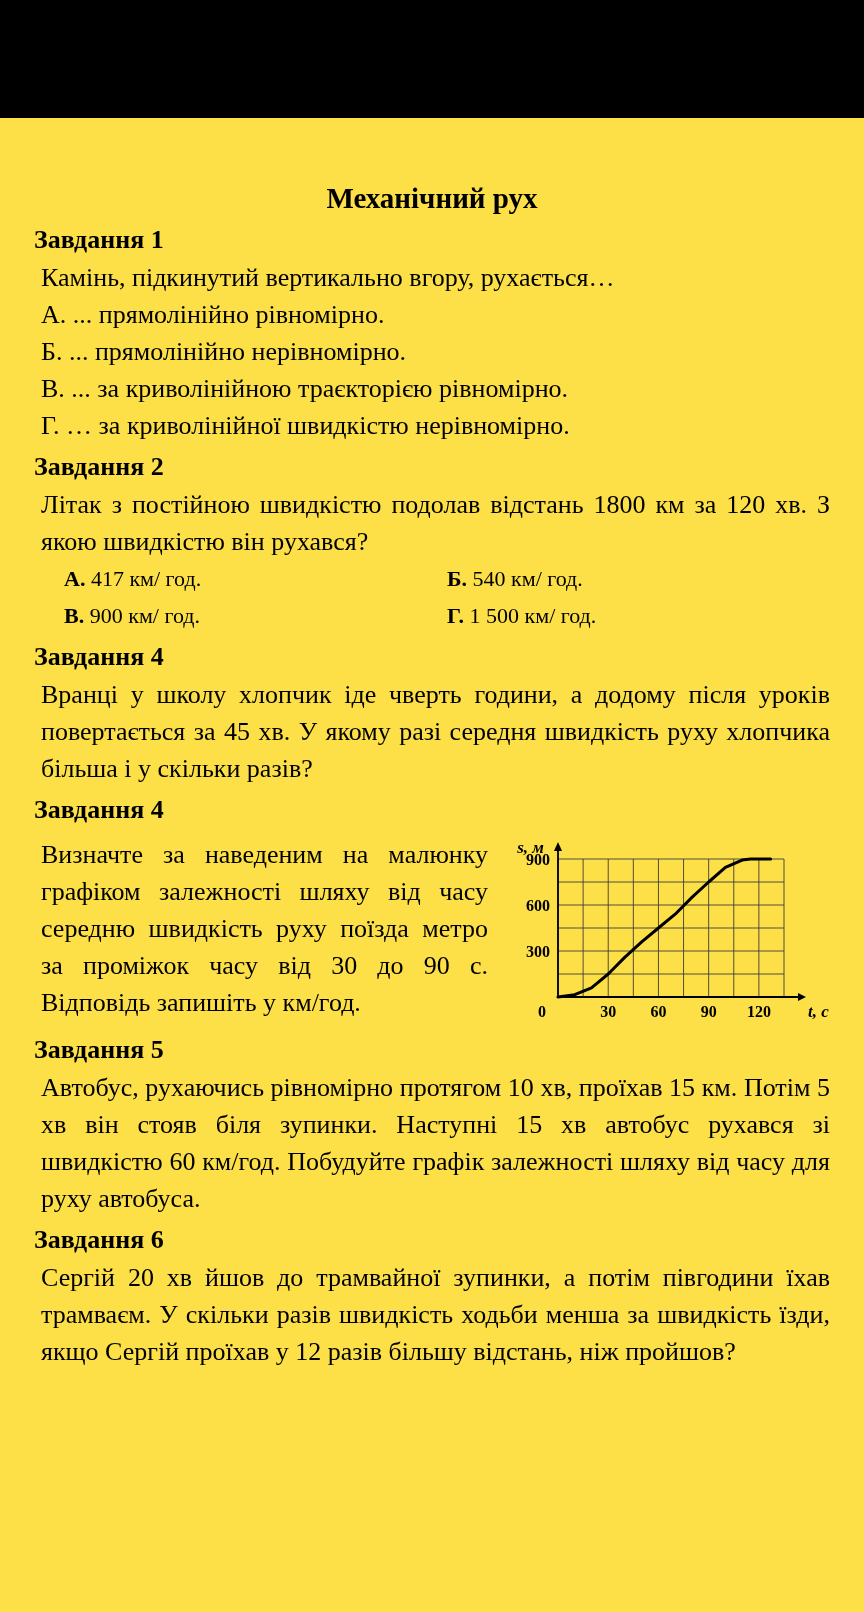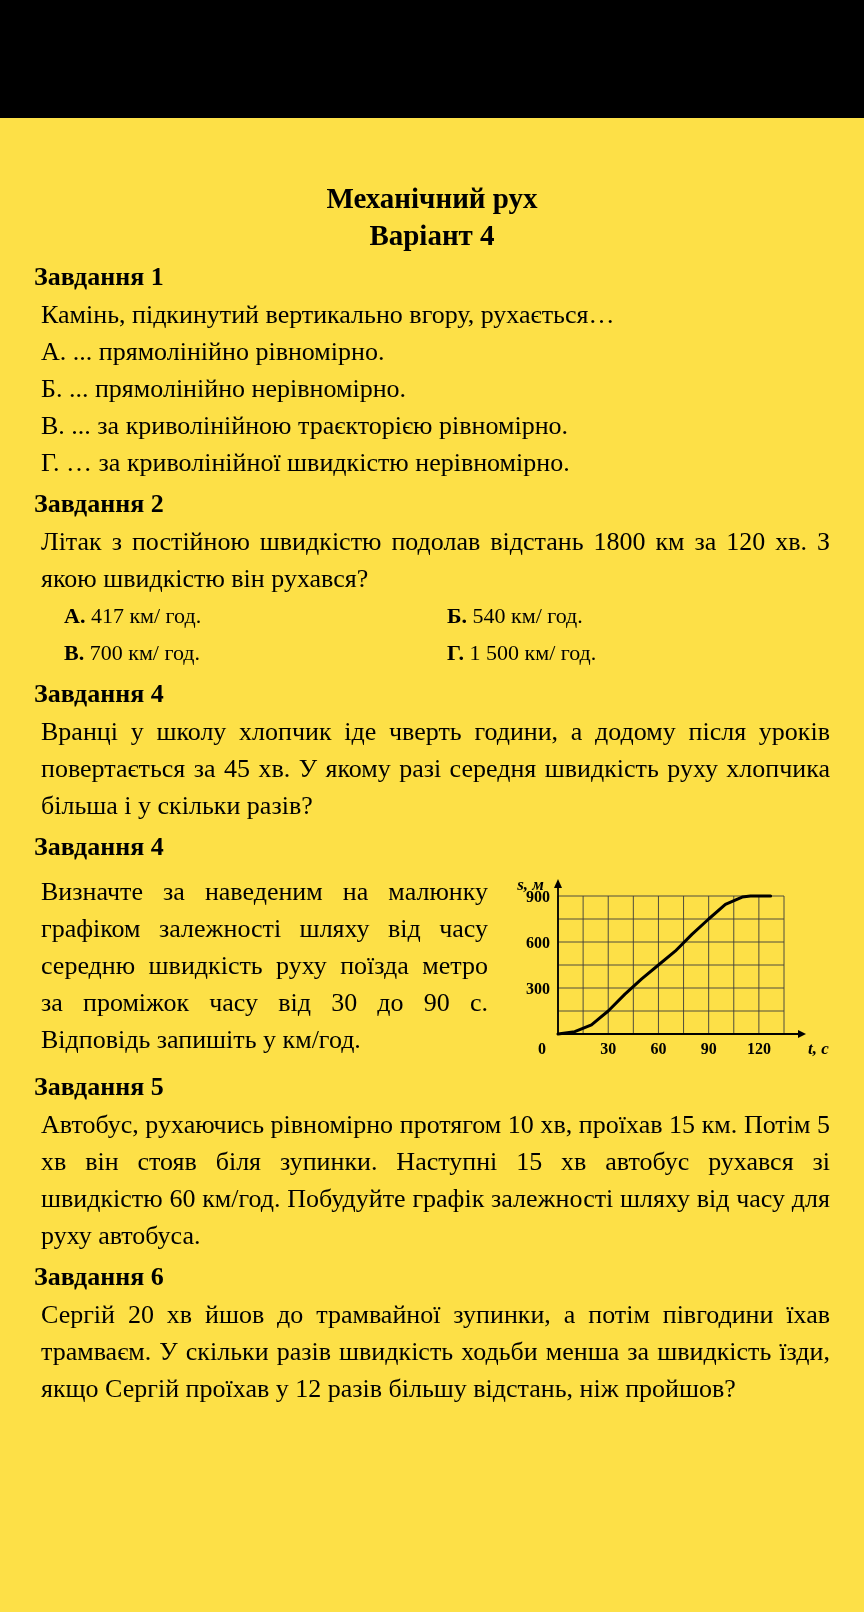--- a/index.html
+++ b/index.html
@@ -31,41 +31,40 @@
 <body>
 
 <div class="black-bar bar-top"></div>
 <div class="black-bar bar-bottom"></div>
 
 <div class="page">
   <div class="content">
 
     <div class="title">
       <div>Механічний рух</div>
-      <div>Варіант 4</div>
     </div>
 
     <div>
       <div class="task-heading">Завдання 1</div>
       <div class="line">Камінь, підкинутий вертикально вгору, рухається…</div>
       <div class="opts-1col">
         <div class="line">А. ... прямолінійно рівномірно.</div>
         <div class="line">Б. ... прямолінійно нерівномірно.</div>
         <div class="line">В. ... за криволінійною траєкторією рівномірно.</div>
         <div class="line">Г.  … за криволінійної швидкістю нерівномірно.</div>
       </div>
     </div>
 
     <div>
       <div class="task-heading">Завдання 2</div>
       <div class="para">Літак з постійною швидкістю подолав відстань 1800 км за 120 хв. З якою швидкістю він рухався?</div>
       <div class="opts-2col opts-indent">
         <div class="opt"><span class="opt-label">А.</span> <span>417 км/ год.</span></div>
         <div class="opt"><span class="opt-label">Б.</span> <span>540 км/ год.</span></div>
-        <div class="opt"><span class="opt-label">В.</span> <span>700 км/ год.</span></div>
+        <div class="opt"><span class="opt-label">В.</span> <span>900 км/ год.</span></div>
         <div class="opt"><span class="opt-label">Г.</span> <span>1 500 км/ год.</span></div>
       </div>
     </div>
 
     <div>
       <div class="task-heading">Завдання 4</div>
       <div class="para">Вранці у школу хлопчик іде чверть години, а додому після уроків повертається за 45 хв. У якому разі середня швидкість руху хлопчика більша і у скільки разів?</div>
     </div>
 
     <div>

